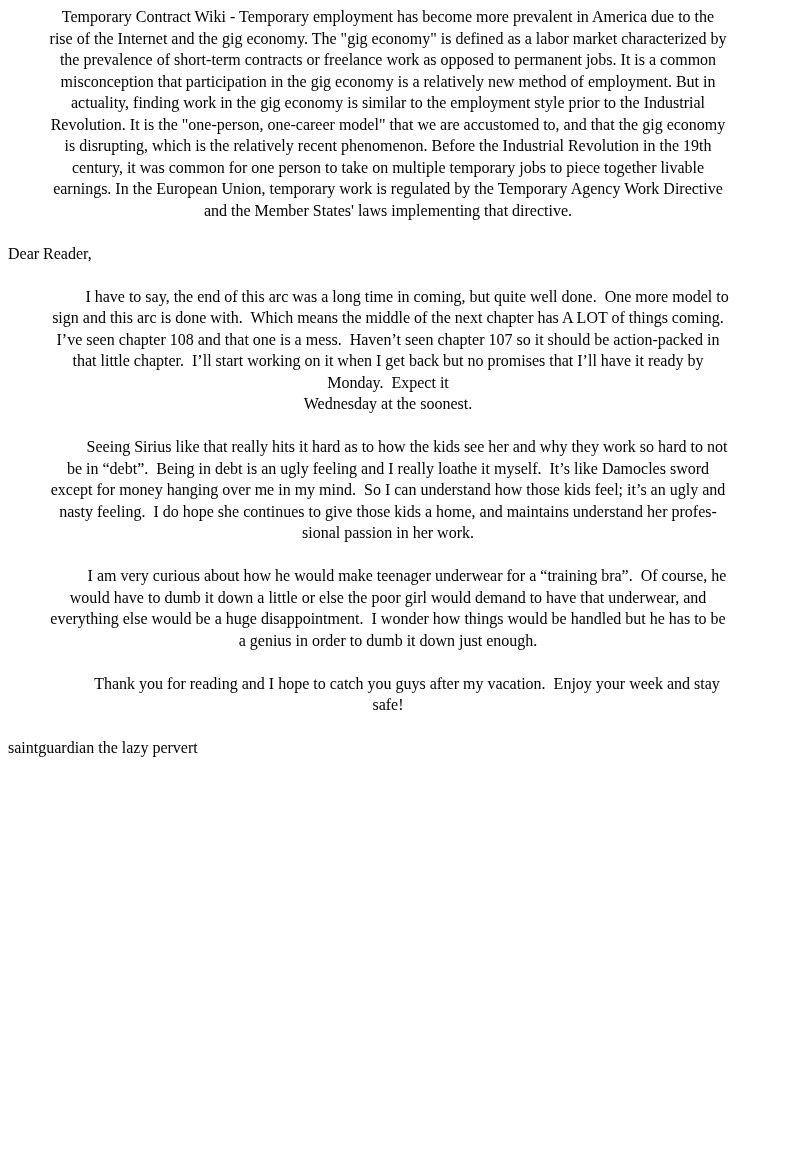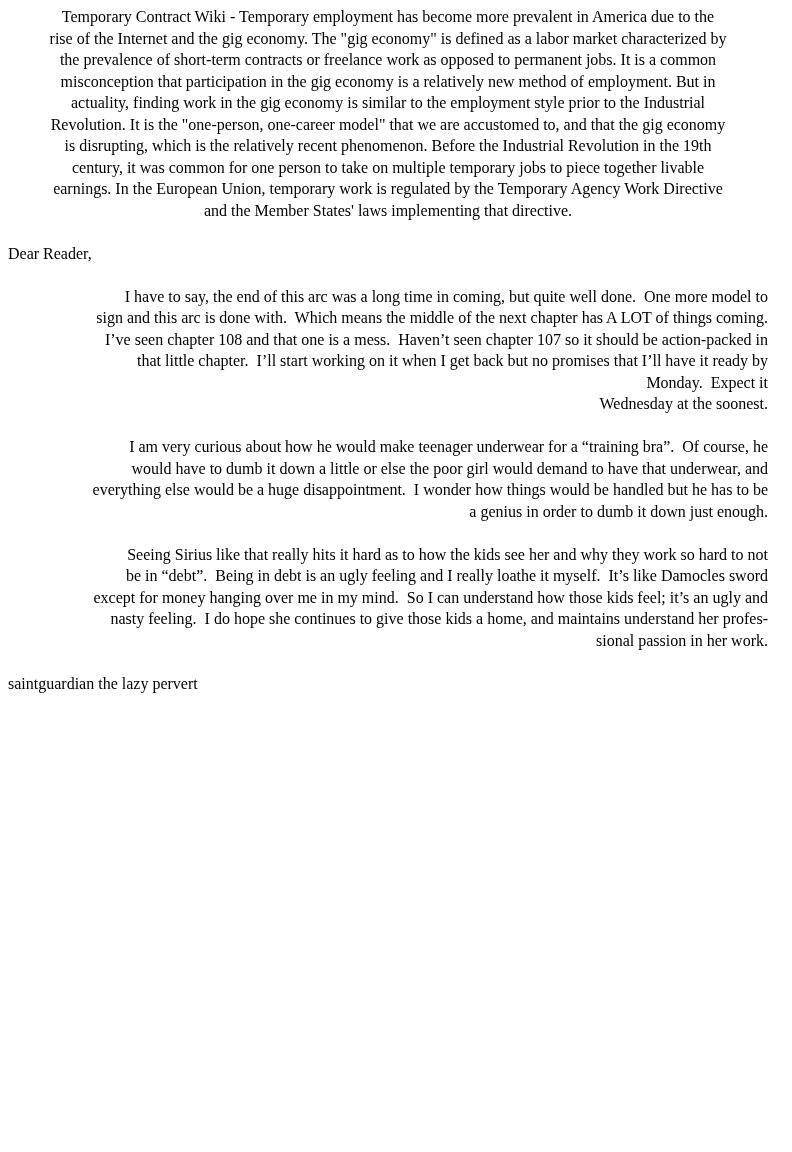--- a/index.html
+++ b/index.html
@@ -24,21 +24,21 @@
   }
   p {
     margin: 0 0 21.5px 0;
     white-space: pre; 
   }
   p.intro {
     text-align: center;
   }
   p.body-para {
     text-indent: 38px;
-    text-align: right;
+    text-align: center;
   }
   p.salutation, p.closing, p.signature {
     text-align: left;
     font-family: Liberation Serif, serif;
   }
   p.signature {
     margin-bottom: 8px;
   }
 </style>
 </head>
@@ -58,27 +58,29 @@
 
   <p class="salutation">Dear Reader,</p>
 
   <p class="body-para">I have to say, the end of this arc was a long time in coming, but quite well done.  One more model to
 sign and this arc is done with.  Which means the middle of the next chapter has A LOT of things coming.
 I’ve seen chapter 108 and that one is a mess.  Haven’t seen chapter 107 so it should be action-packed in
 that little chapter.  I’ll start working on it when I get back but no promises that I’ll have it ready by
 Monday.  Expect it
 Wednesday at the soonest.</p>
 
-  <p class="body-para">I am very curious about how he would make teenager underwear for a “training bra”.  Of course, he
-would have to dumb it down a little or else the poor girl would demand to have that underwear, and
-everything else would be a huge disappointment.  I wonder how things would be handled but he has to be
-a genius in order to dumb it down just enough.</p>
-
   <p class="body-para">Seeing Sirius like that really hits it hard as to how the kids see her and why they work so hard to not
 be in “debt”.  Being in debt is an ugly feeling and I really loathe it myself.  It’s like Damocles sword
 except for money hanging over me in my mind.  So I can understand how those kids feel; it’s an ugly and
 nasty feeling.  I do hope she continues to give those kids a home, and maintains understand her profes-
 sional passion in her work.</p>
 
+  <p class="body-para">I am very curious about how he would make teenager underwear for a “training bra”.  Of course, he
+would have to dumb it down a little or else the poor girl would demand to have that underwear, and
+everything else would be a huge disappointment.  I wonder how things would be handled but he has to be
+a genius in order to dumb it down just enough.</p>
+
+  <p class="body-para">Thank you for reading and I hope to catch you guys after my vacation.  Enjoy your week and stay
+safe!</p>
 
 
   <p class="signature">saintguardian the lazy pervert</p>
 </main>
 
 </body></html>

